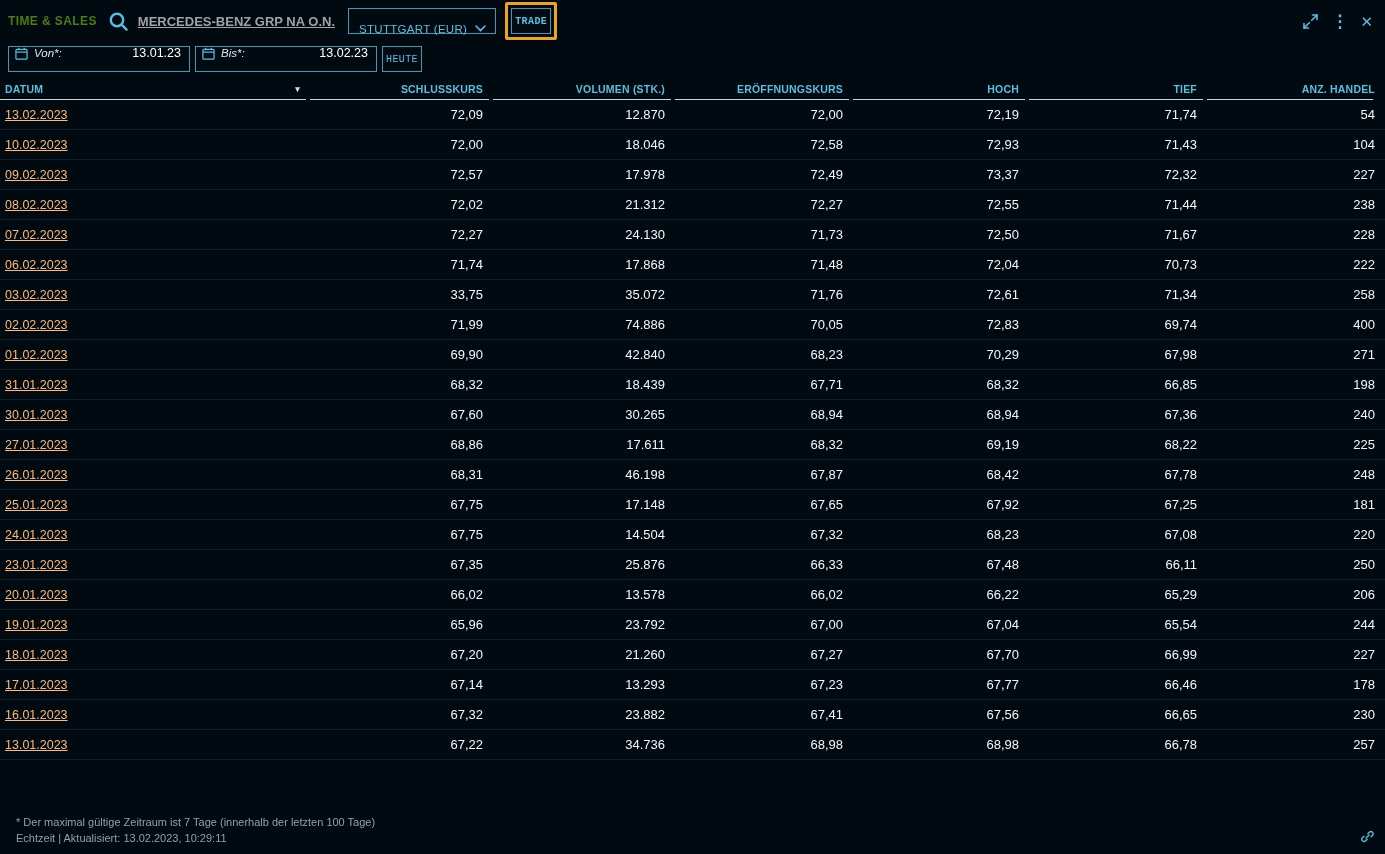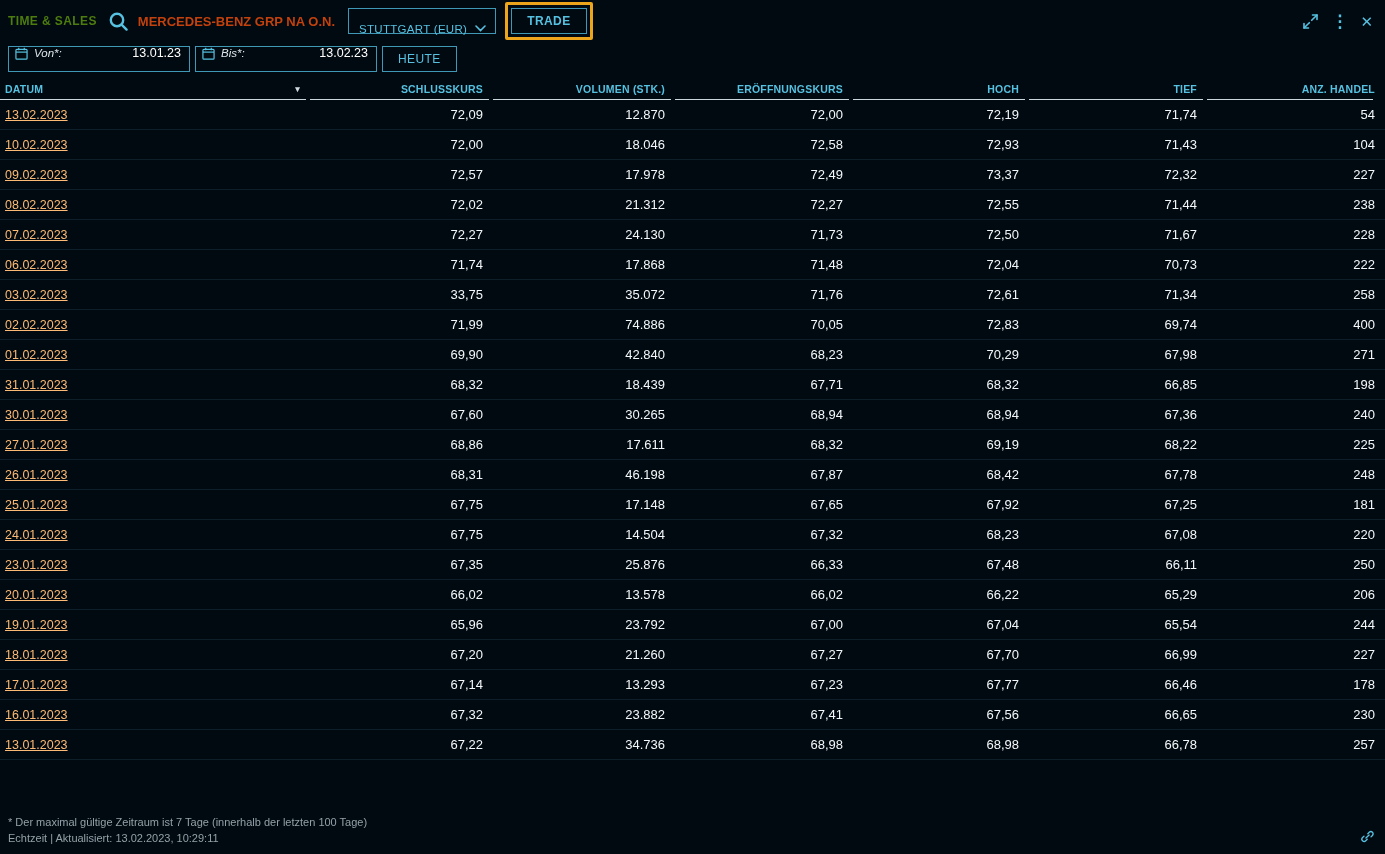--- a/index.html
+++ b/index.html
@@ -11,31 +11,31 @@
     overflow: hidden;
     position: relative;
     --cols: 310px 183px 182px 178px 176px 178px 178px;
   }
   svg { display:block; }
 
   
   .topbar { display:flex; align-items:center; height:42px; padding:0 12px 0 8px; gap:9px; }
   .win-title { font-size:12px; font-weight:bold; letter-spacing:.4px; color:#4d7c0f; white-space:nowrap; }
   .search-icon { color: var(--accent); cursor:pointer; margin-left:2px; }
-  .instrument { font-size:13px; font-weight:bold; color:#c2410c; white-space:nowrap; margin-right:4px; }
+  .instrument { font-size:13px; font-weight:bold; color:#a3a3a3; white-space:nowrap; margin-right:4px;text-decoration:underline; }
   .select {
     display:flex; align-items:center; gap:8px; height:26px; padding:15px 9px 0 10px;
     border:1px solid var(--accent-border); color:var(--accent);
     font-size:11.5px; letter-spacing:.3px; cursor:pointer; white-space:nowrap;
   }
   .chevron { color:var(--accent); }
   .btn {
-    height:26px; padding:0 15px; background:transparent;
+    height:26px; padding:0 3px; background:transparent;
     border:1px solid var(--accent-border); color:var(--accent);
-    font-family:Liberation Sans, sans-serif; font-size:12px; letter-spacing:.4px;
+    font-family:Liberation Mono, monospace; font-size:10px; letter-spacing:.4px;
     cursor:pointer; white-space:nowrap;
   }
   .btn.trade { font-weight:bold; }
   .highlight-box { border:3px solid var(--highlight); padding:3px; border-radius:2px; }
   .tb-spacer { flex:1; }
   .tb-icon { color:var(--accent); cursor:pointer; display:flex; align-items:center; justify-content:center; }
   .kebab { font-size:17px; font-weight:bold; line-height:1; padding:0 3px; }
   .close { font-size:15px; line-height:1; }
 
   
@@ -61,21 +61,21 @@
   .th-date { padding-left:5px; }
   .sort-arrow { margin-left:auto; color:#cfd9de; font-size:9px; line-height:1; padding-bottom:1px; }
 
   .tr { display:grid; grid-template-columns:var(--cols); height:30px; align-items:center; border-bottom:1px solid var(--row-border); }
   .td { font-size:13px; white-space:nowrap; }
   .td.num { text-align:right; padding-right:10px; color:#f4f8fa; }
   .td-date { padding-left:5px; }
   .date-link { color:#fdba74; text-decoration:underline; font-size:12.5px; cursor:pointer; }
 
   
-  .footer { position:absolute; left:8px; bottom:7px; font-size:11px; color:var(--muted); line-height:1.45; }
+  .footer { position:absolute; left:16px; bottom:7px; font-size:11px; color:var(--muted); line-height:1.45; }
   .link-icon { position:absolute; right:10px; bottom:10px; color:var(--accent); cursor:pointer; }
 </style>
 </head>
 <body>
 
 <div class="app">
 
   <header class="topbar">
     <span class="win-title">TIME &amp; SALES</span>
 

